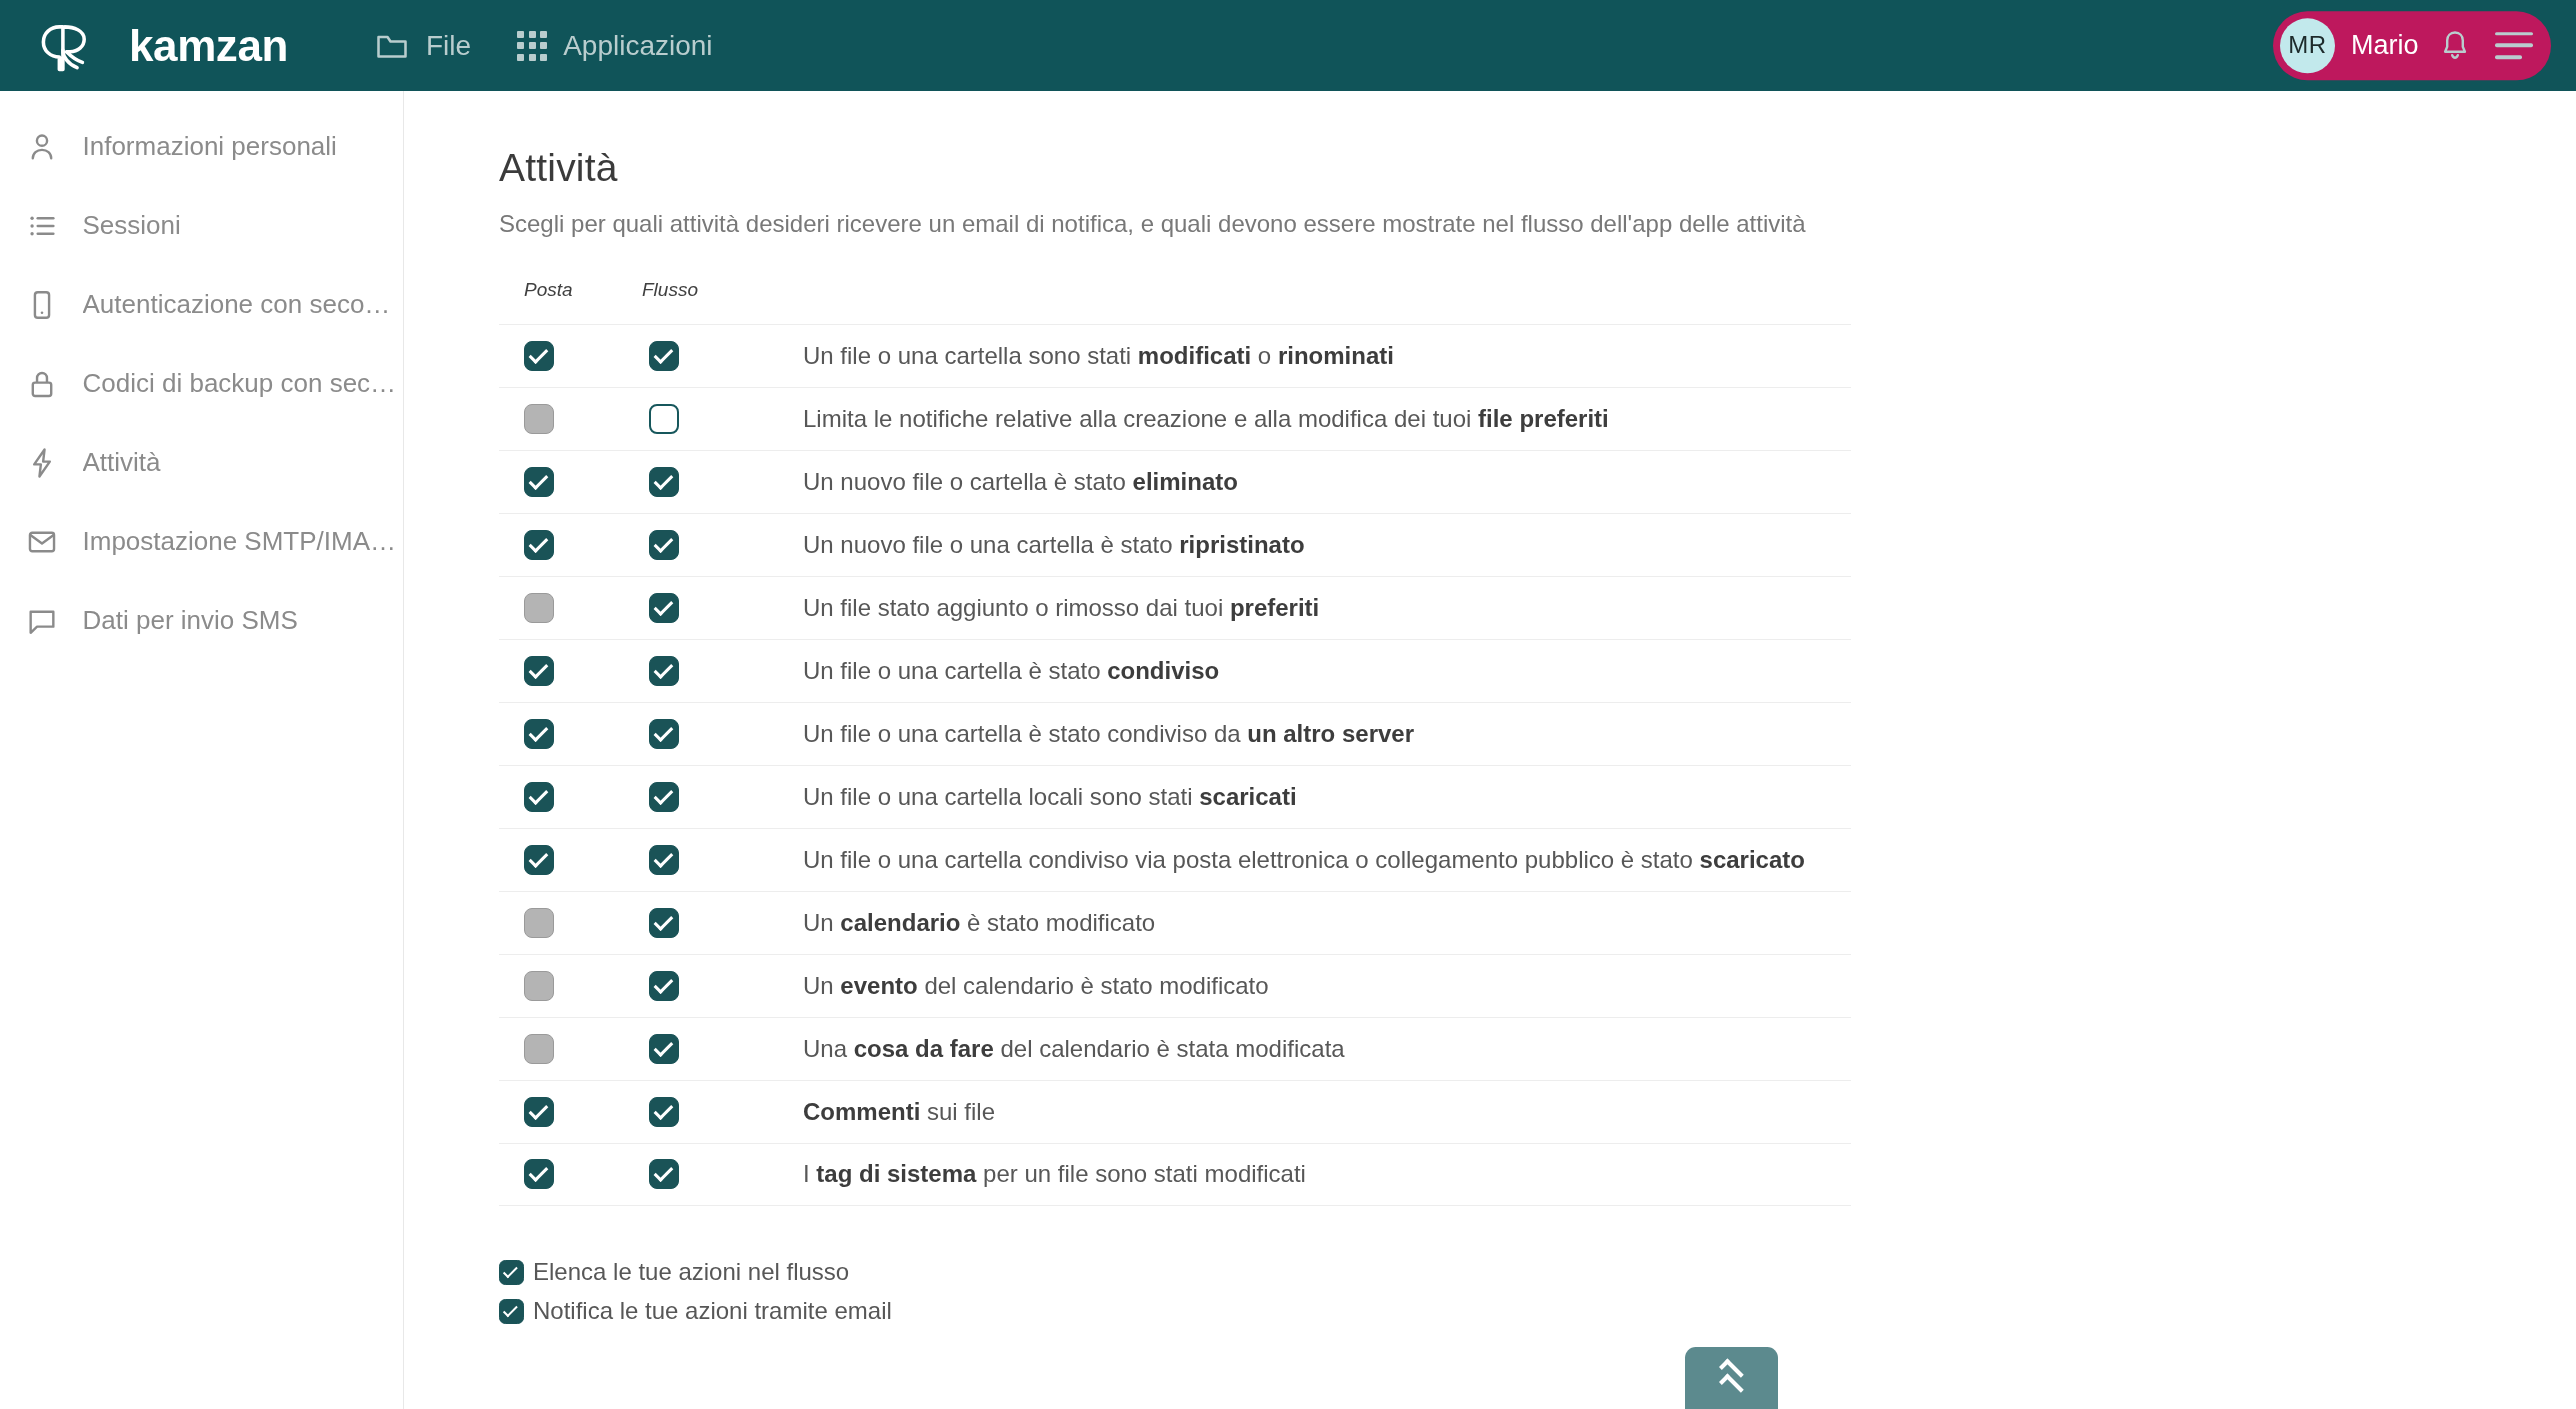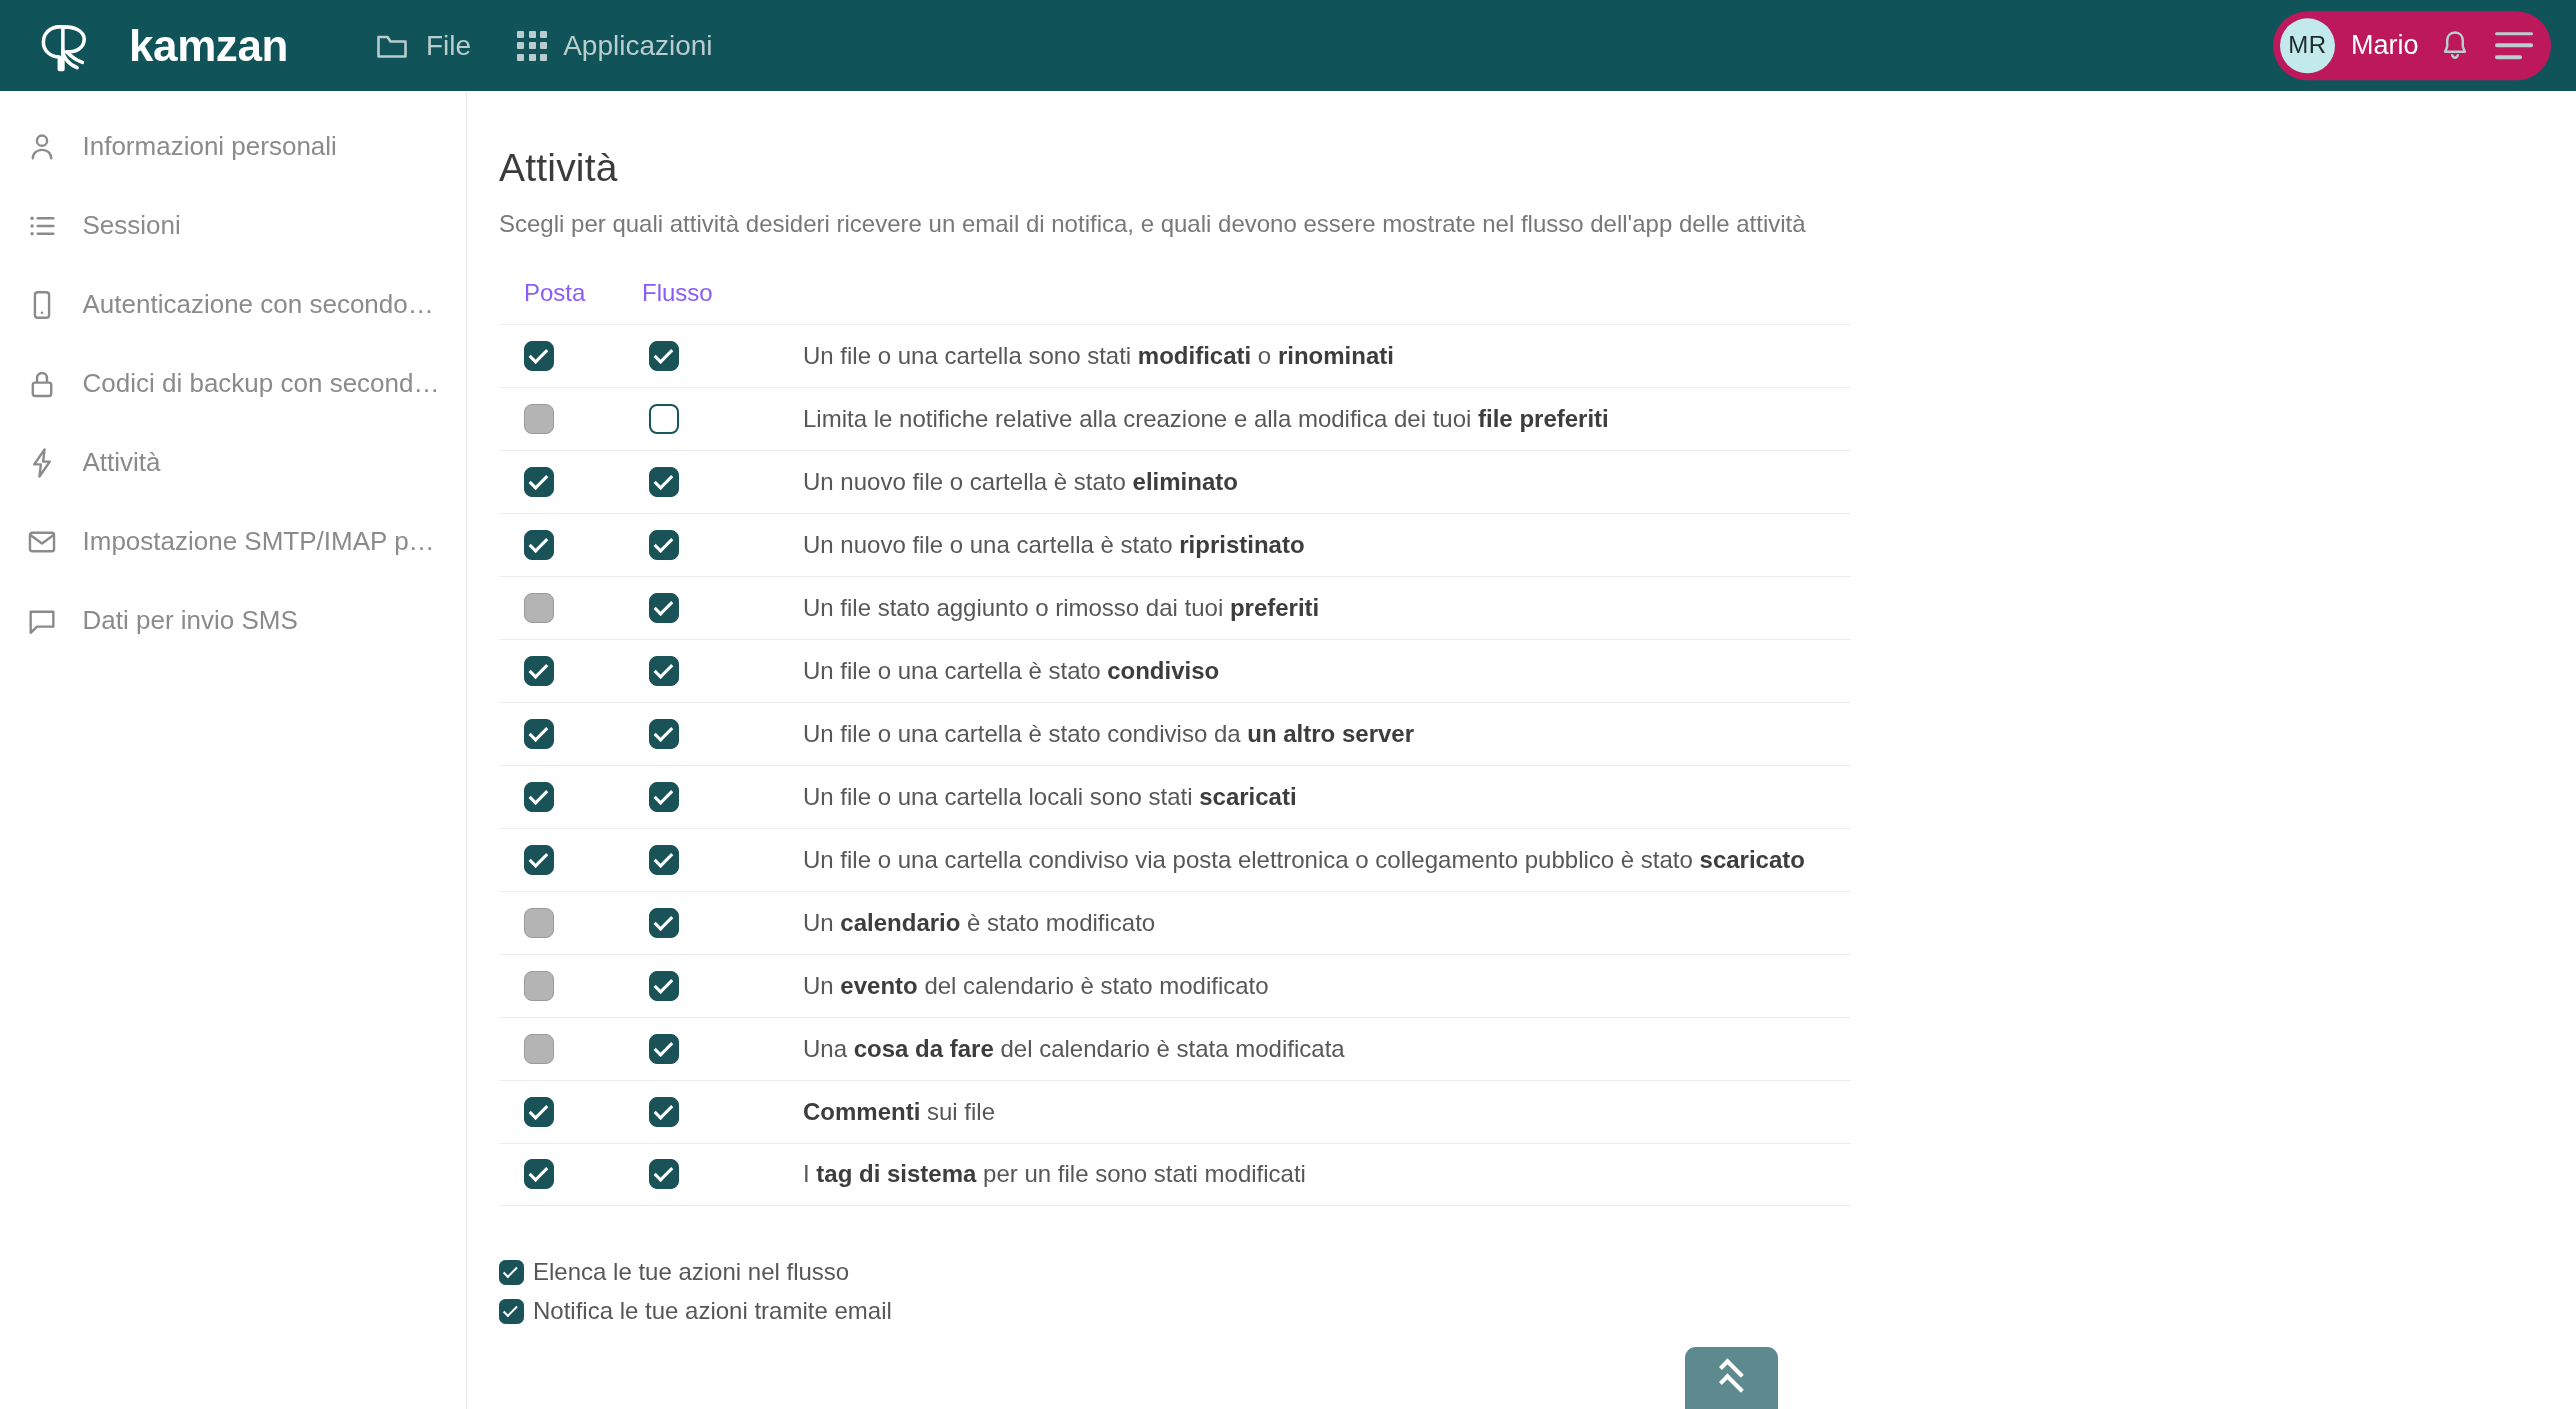--- a/index.html
+++ b/index.html
@@ -66,21 +66,21 @@
     cursor: pointer; flex: none;
   }
   .burger span { display: block; height: 3.6px; background: #b9cdce; border-radius: 1.8px; }
   .burger span:nth-child(1) { width: 38px; }
   .burger span:nth-child(2) { width: 38px; }
   .burger span:nth-child(3) { width: 27px; align-self: flex-start; }
 
   
   .sidebar {
     position: absolute; top: 91px; left: 0;
-    width: 467px; height: 1318px;
+    width: 404px; height: 1318px;
     background: #ffffff;
     border-right: 1.8px solid #e8e8e8;
     padding-top: 16px;
   }
   .side-item {
     display: flex; align-items: center;
     height: 79px; padding-left: 23px; gap: 21.5px;
     cursor: pointer;
   }
   .side-icon {
@@ -105,22 +105,23 @@
     letter-spacing: 0.2px;
   }
   .page-sub {
     margin: 19.7px 0 0 50px;
     font-size: 24px; color: #787878;
   }
 
   .table-wrap { margin: 41px 0 0 50px; width: 1352px; }
   .thead { display: flex; height: 45px; align-items: flex-start; }
   .col-posta, .col-flusso {
-    font-size: 24px; color: #8b5cf6;
+    font-size: 19px; color: #404040;
     text-align: left;
+    font-style: italic;
   }
   .col-posta { width: 143px; padding-left: 25px; }
   .col-flusso { width: 161px; }
 
   .trow {
     display: flex; align-items: center;
     height: 63px; border-top: 1.8px solid #ededed;
   }
   .trow:last-child { border-bottom: 1.8px solid #ededed; }
   .cell-cb {

